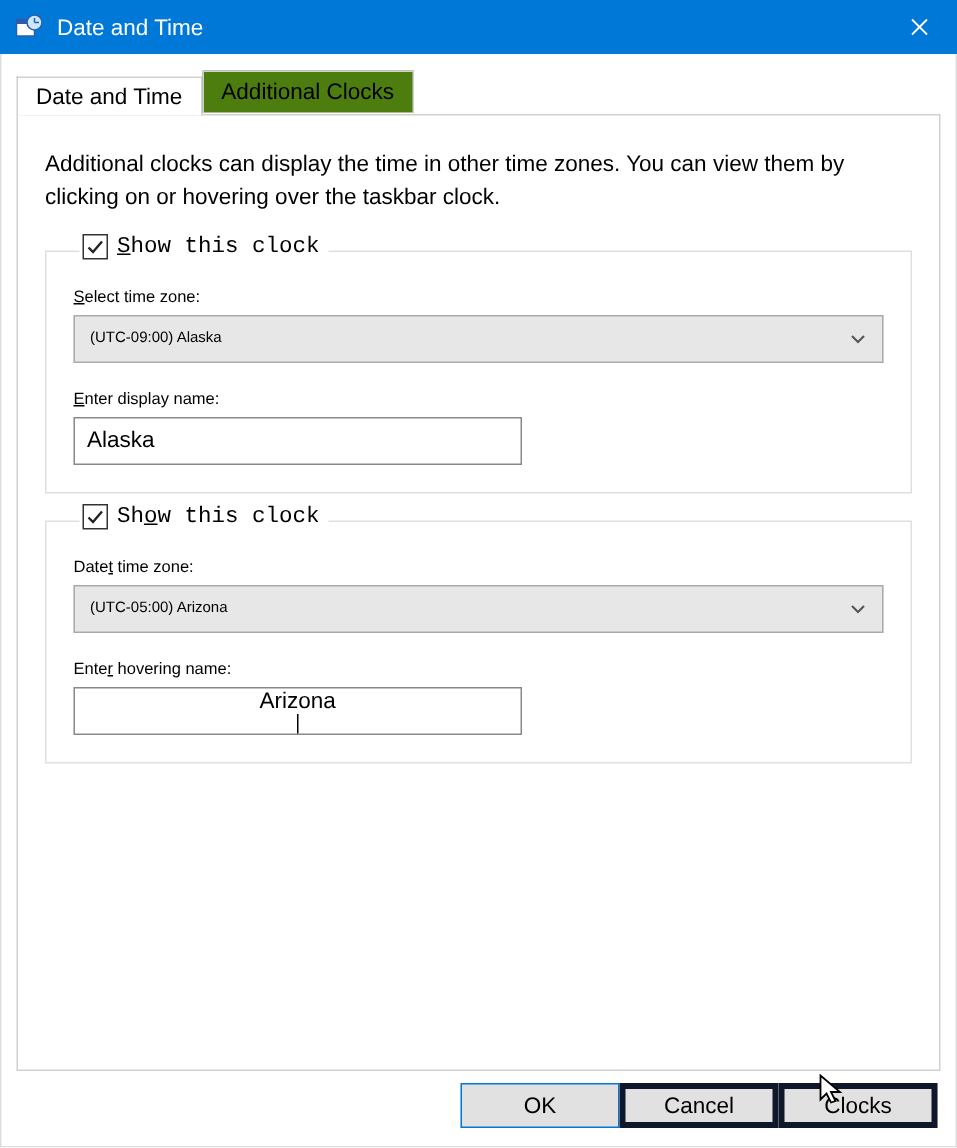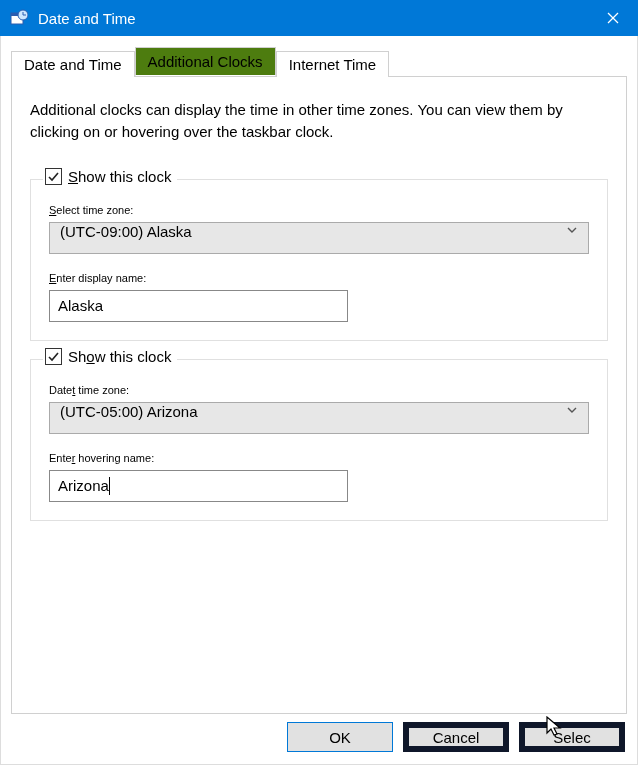--- a/index.html
+++ b/index.html
@@ -71,37 +71,38 @@
     border: 1px solid #d0d0d0;
     background: #fff;
     padding: 22px 18px 18px 18px;
     position: relative;
     height: 638px;
   }
   .desc {
     font-size: 15px;
     color: #000;
     line-height: 1.45;
-    margin-bottom: 36px;
+    margin-bottom: 24px;
   }
   .groupbox {
     border: 1px solid #e0e0e0;
     position: relative;
     margin-bottom: 18px;
     padding: 20px 18px 18px 18px;
   }
   .groupbox .legend {
     position: absolute;
     top: -12px;
-    left: 12px;
+    left: 22px;
     background: #fff;
     padding: 0 6px 0 2px;
     display: flex;
     align-items: center;
     gap: 6px;
+    font-family: Liberation Mono, monospace;
   }
   .chk {
     width: 17px; height: 17px;
     border: 1px solid #333;
     display: inline-flex;
     align-items: center;
     justify-content: center;
     background: #fff;
     font-size: 13px;
     color: #222;
@@ -111,23 +112,23 @@
   .field-label {
     margin: 4px 0 6px 0;
     font-size: 11px;
   }
   .field-label .ul { text-decoration: underline; }
   .combo {
     border: 1px solid #aaa;
     background: #e7e7e7;
     height: 32px;
     display: flex;
-    align-items: flex-start;
+    align-items: center;
     padding: 0 10px;
-    font-size: 15px;
+    font-size: 10px;
     margin-bottom: 18px;
     position: relative;
   }
   .combo .chev {
     margin-left: auto;
     font-size: 12px;
     color: #555;
   }
   .textbox {
     border: 1px solid #888;
@@ -135,38 +136,38 @@
     width: 299px;
     padding: 0 8px;
     font-size: 15px;
     display: flex;
     align-items: center;
     background: #fff;
     font-family: inherit;
   }
   .textbox.focused {
     outline: none;
+    flex-direction: column;
   }
   .caret {
     display: inline-block;
     border-right: 1px solid #000;
     height: 18px;
     vertical-align: middle;
   }
   .button-row {
     position: absolute;
     right: 12px;
     bottom: 12px;
     display: flex;
-    gap: 10px;
   }
   .btn {
     width: 106px;
     height: 30px;
-    border: 6px solid #0f172a;
+    border: 4px solid #0f172a;
     background: #e1e1e1;
     font-family: inherit;
     font-size: 15px;
     display: flex;
     align-items: center;
     justify-content: center;
   }
   .btn.default {
     border: 1.5px solid #0078d7;
   }
@@ -196,21 +197,20 @@
       <line x1="1" y1="1" x2="11" y2="11" stroke="#fff" stroke-width="1.2"></line>
       <line x1="11" y1="1" x2="1" y2="11" stroke="#fff" stroke-width="1.2"></line>
     </svg>
   </div>
 </div>
 
 <div class="client">
   <div class="tabstrip">
     <div class="tab">Date and Time</div>
     <div class="tab active">Additional Clocks</div>
-    <div class="tab">Internet Time</div>
   </div>
 
   <div class="tabpanel">
     <div class="desc">Additional clocks can display the time in other time zones. You can view them by clicking on or hovering over the taskbar clock.</div>
 
     <div class="groupbox">
       <div class="legend">
         <span class="chk">
           <svg width="13" height="13" viewBox="0 0 13 13">
             <polyline points="2,7 5,10 11,3" fill="none" stroke="#222" stroke-width="1.6"></polyline>
@@ -260,19 +260,19 @@
         <span>Arizona</span>
           <span class="caret"></span>
       </div>
     </div>
 
   </div>
 
   <div class="button-row">
     <div class="btn default">OK</div>
     <div class="btn">Cancel</div>
-    <div class="btn">Selec</div>
+    <div class="btn">Clocks</div>
   </div>
 
   <svg class="cursor" width="20" height="24" viewBox="0 0 20 24">
     <polygon points="1,1 1,17 5,13 8,19 11,18 8,12 14,12" fill="#fff" stroke="#000" stroke-width="1.2"></polygon>
   </svg>
 </div>
 
 </body></html>

